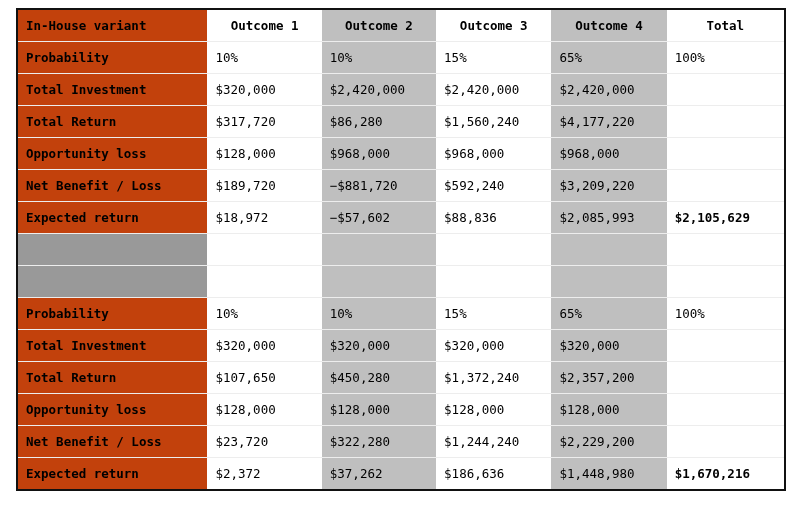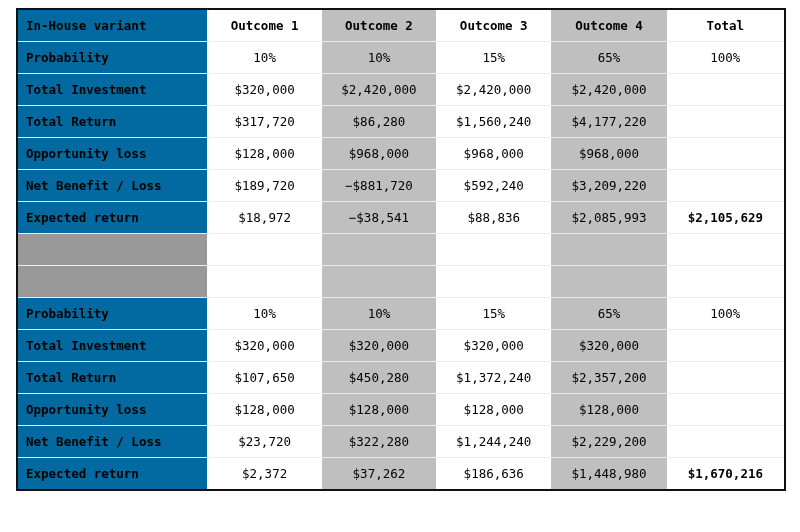--- a/index.html
+++ b/index.html
@@ -43,37 +43,37 @@
   
   col.c-label { width: 190px; }
   col.c-o1    { width: 114px; }
   col.c-o2    { width: 114px; }
   col.c-o3    { width: 115px; }
   col.c-o4    { width: 115px; }
   col.c-tot   { width: 118px; }
 
   
   .label {
-    background: #0369a1;
+    background: #c2410c;
     font-weight: bold;
     text-align: left;
     letter-spacing: 0px;
     border-bottom: 1px solid #b3b3b3;
   }
   .shade {
     background: #bfbfbf;
     border-bottom: 1px solid #cfcfcf;
     margin-left: 20px;
   }
   .plain {
     background: #ffffff;
     border-bottom: 1px solid #ededed;
     margin-left: 12px;
   }
-  .num { text-align: center; }
+  .num { text-align: left; }
   .hdr { text-align: center; font-weight: bold; }
   .bold { font-weight: bold; }
   .spacer td { height: 31px; }
   .spacer .label { background: #999999; }
   .spacer .shade { background: #bfbfbf; }
   .spacer .plain { background: #ffffff; }
   tr:last-child td { border-bottom: none; }
 </style>
 </head>
 <body>
@@ -133,21 +133,21 @@
           <td class="label">Net Benefit / Loss</td>
           <td class="plain num">$189,720</td>
           <td class="shade num">−$881,720</td>
           <td class="plain num">$592,240</td>
           <td class="shade num">$3,209,220</td>
           <td class="plain num">&nbsp;</td>
         </tr>
         <tr>
           <td class="label">Expected return</td>
           <td class="plain num">$18,972</td>
-          <td class="shade num">−$38,541</td>
+          <td class="shade num">−$57,602</td>
           <td class="plain num">$88,836</td>
           <td class="shade num">$2,085,993</td>
           <td class="plain num bold">$2,105,629</td>
         </tr>
         <tr class="spacer">
           <td class="label">&nbsp;</td>
           <td class="plain">&nbsp;</td>
           <td class="shade">&nbsp;</td>
           <td class="plain">&nbsp;</td>
           <td class="shade">&nbsp;</td>

